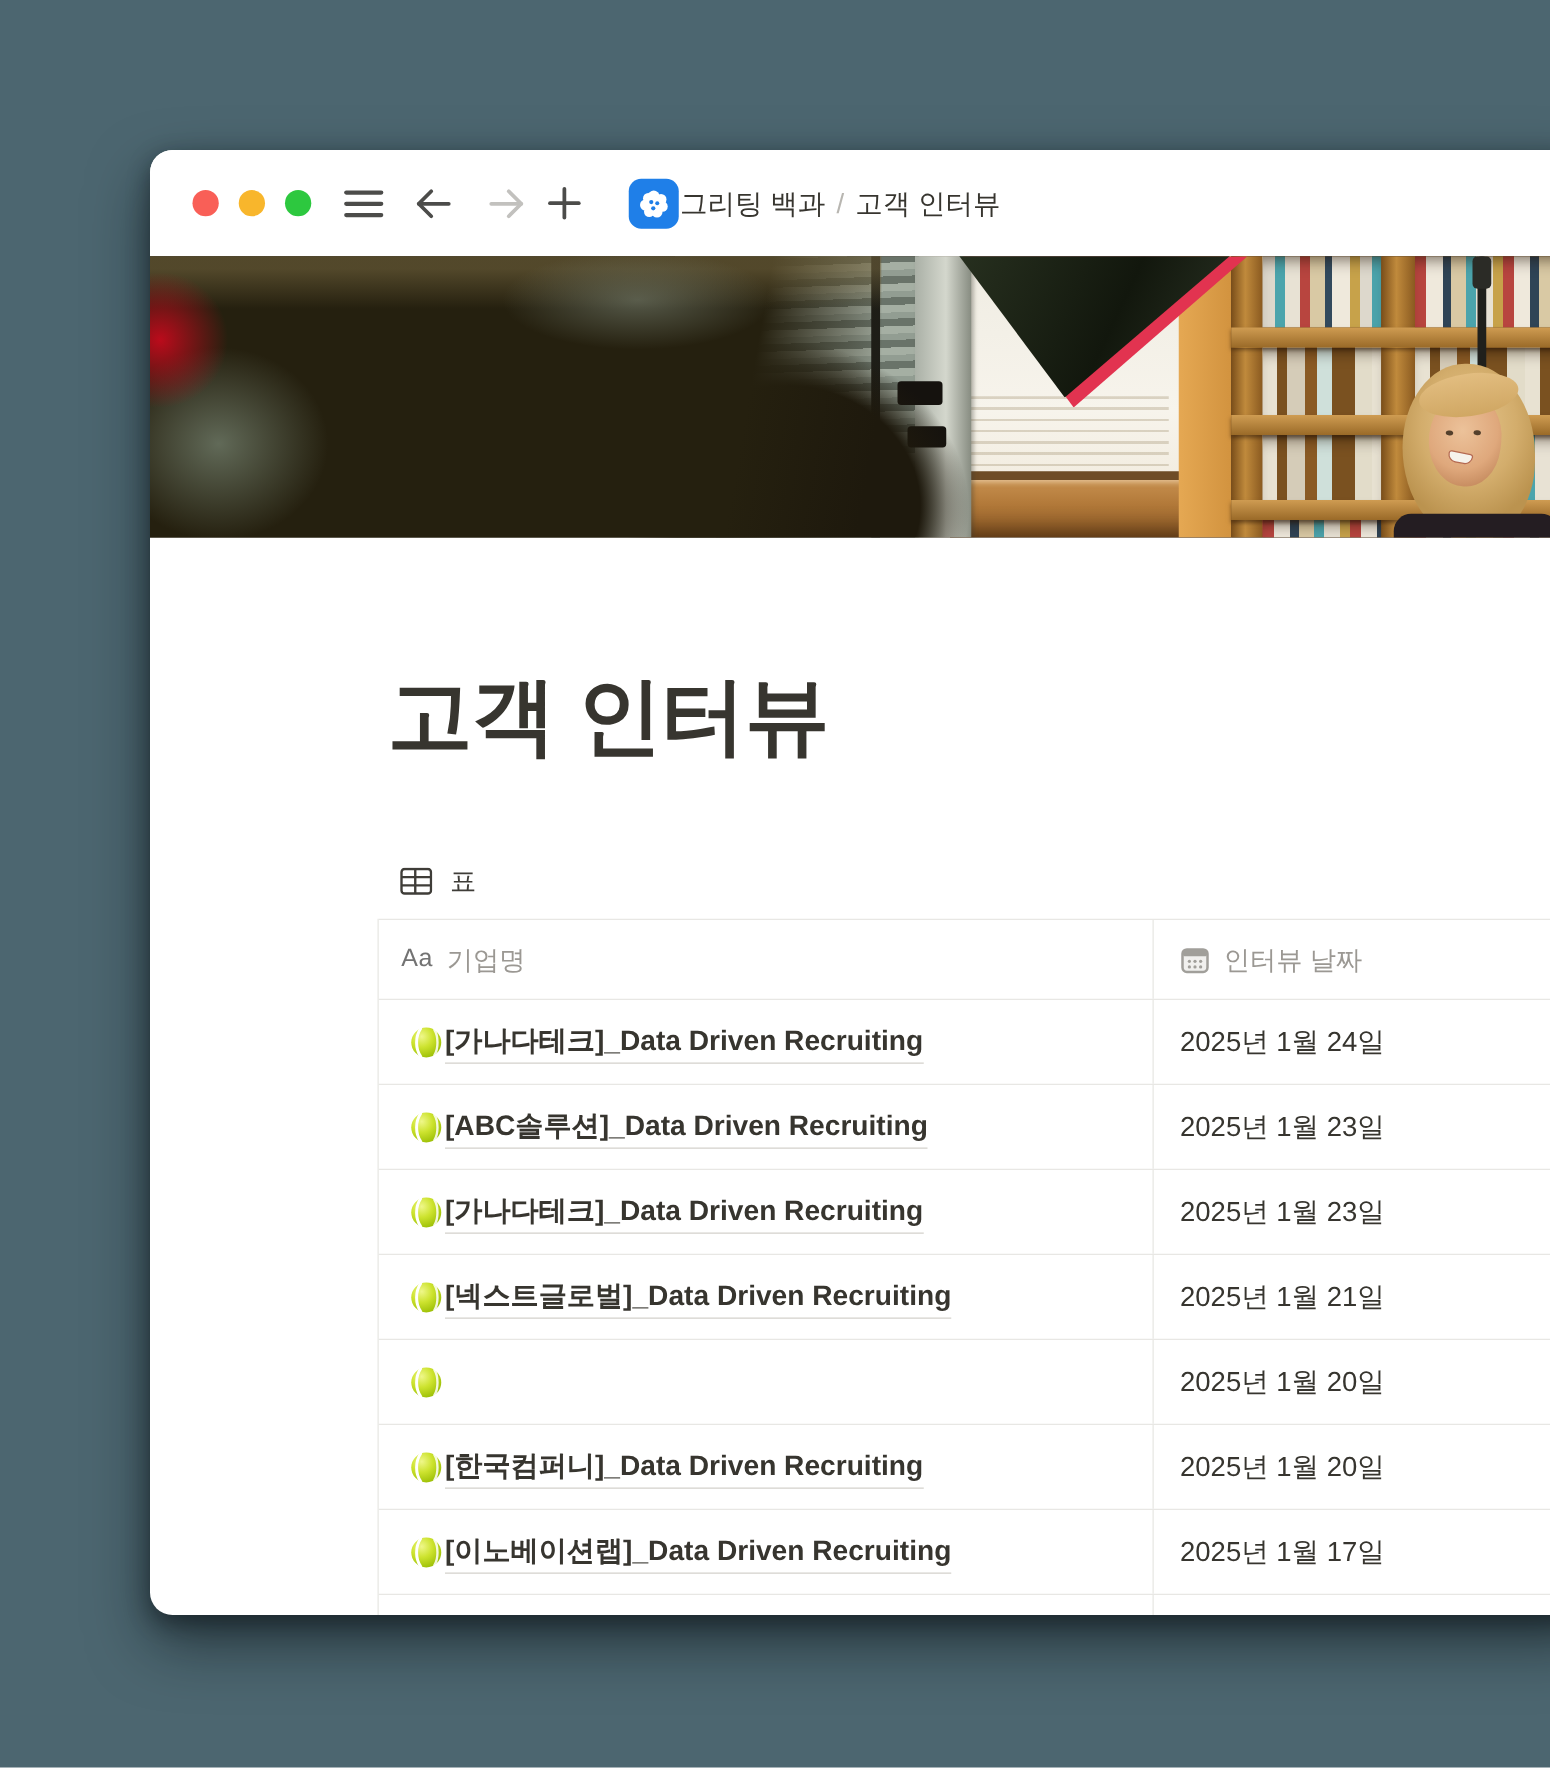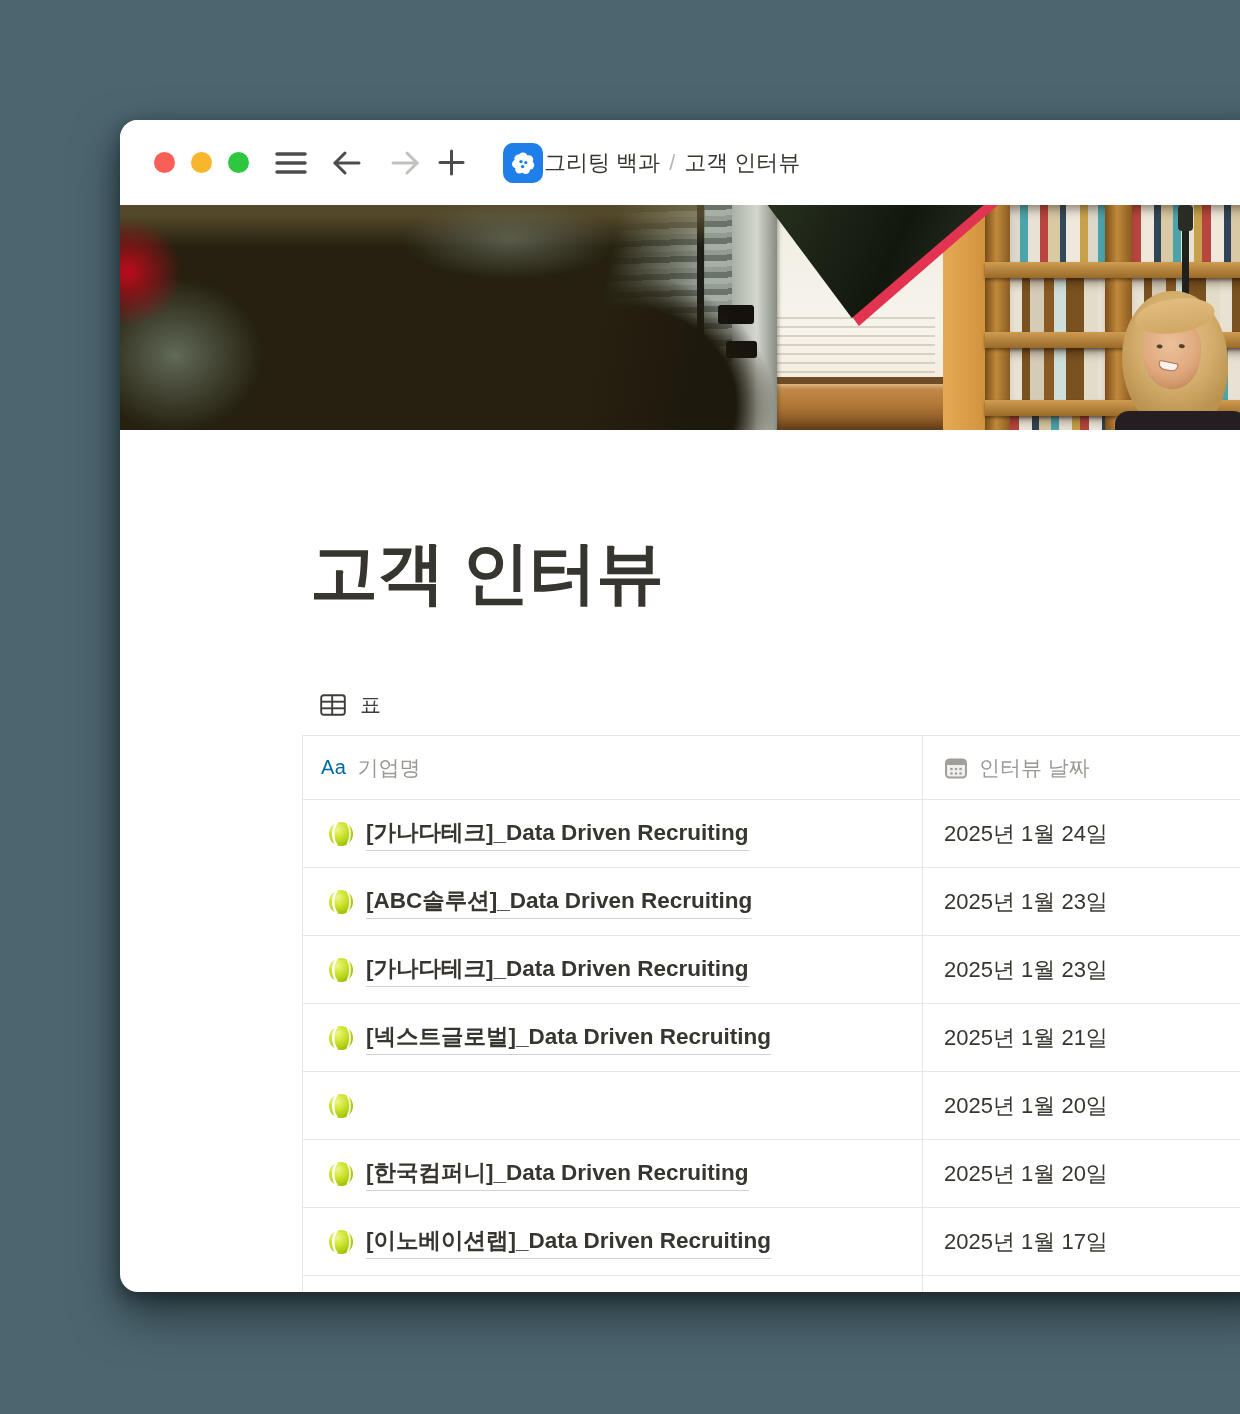--- a/index.html
+++ b/index.html
@@ -93,24 +93,24 @@
   
   .content { position:absolute; left:0; top:310px; width:100%; }
   .page-title { margin:98px 0 0 190px; font-size:68px; font-weight:700; letter-spacing:-1px; color:#37352f; }
   .view-tab { margin:72px 0 0 200px; display:flex; align-items:center; gap:14px; font-size:21px; color:#3f3d38; cursor:pointer; width:max-content; }
 
   .table { position:absolute; left:182px; top:615px; width:978px; border-left:1px solid #e8e7e4; }
   .thead { display:flex; height:65px; border-top:1px solid #e8e7e4; border-bottom:1px solid #e8e7e4; }
   .th { display:flex; align-items:center; gap:11px; color:#9b9893; font-size:21px; }
   .col-name { width:620px; border-right:1px solid #e8e7e4; padding-left:18px; }
   .col-date { flex:1; padding-left:21px; }
-  .th-aa { font-size:20px; color:#0369a1; letter-spacing:.5px; }
+  .th-aa { font-size:20px; color:#737373; letter-spacing:.5px; }
   .tr { display:flex; height:68px; border-bottom:1px solid #e8e7e4; }
   .td { display:flex; align-items:center; }
-  .td.col-name { padding-left:25px; gap:12px; }
+  .td.col-name { padding-left:25px; gap:2px; }
   .ball { display:flex; flex:0 0 auto; }
   .page-link { font-size:22.5px; font-weight:700; color:#37352f; text-decoration:none;
     border-bottom:1.5px solid #d3d1cb; padding-bottom:2px; cursor:pointer; white-space:nowrap; }
   .td.col-date { font-size:22px; color:#37352f; }
   .tr.empty { height:68px; }
 </style>
 </head>
 <body>
 
 <div class="window">

